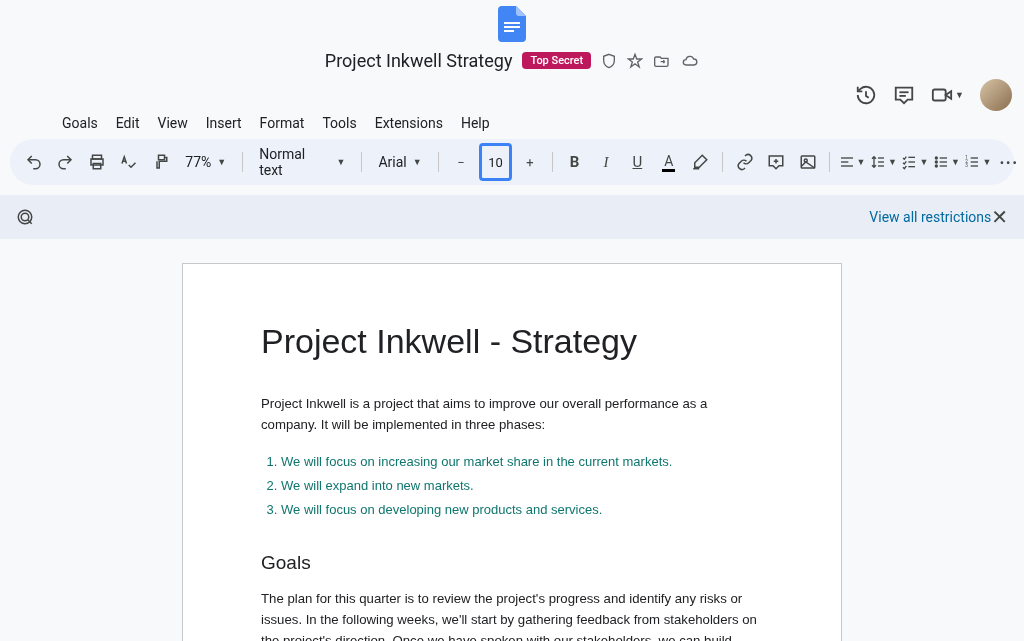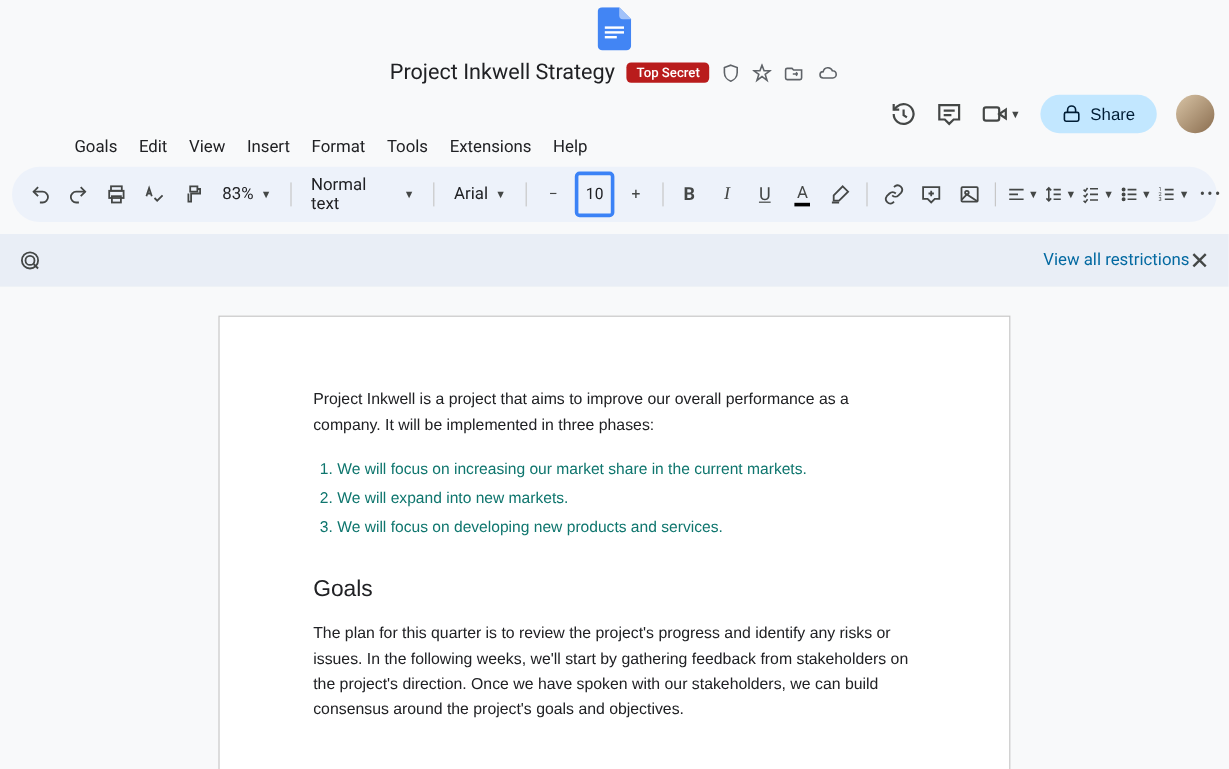--- a/index.html
+++ b/index.html
@@ -14,21 +14,21 @@
     }
     .header { background: #f8f9fa; padding: 6px 12px 0 12px; }
     .title-row { display: flex; align-items: center; gap: 8px; flex-direction: column; }
     .docs-icon {
       width: 36px; height: 36px; display: flex; align-items: center; justify-content: center;
     }
     .docs-icon svg { width: 28px; height: 36px; }
     .title-area { display: flex; align-items: center; gap: 10px; }
     .doc-title { font-size: 18px; color: #202124; }
     .badge {
-      background: #b91c1c; color: #fff; font-size: 11px; font-weight: 500;
+      background: #be185d; color: #fff; font-size: 11px; font-weight: 500;
       padding: 2px 8px; border-radius: 4px;
     }
     .title-icons { display: flex; gap: 10px; align-items: center; }
     .title-icons span { color: #5f6368; display: flex; }
     .header-right { margin-left: auto; display: flex; align-items: center; gap: 16px; }
     .header-right .hdr-btn { color: #444746; display: flex; align-items: center; }
     .share-btn {
       background: #c2e7ff; border: none; border-radius: 40px; padding: 8px 18px;
       font-size: 14px; font-weight: 500; color: #001d35; display: flex; align-items: center; gap: 8px;
       cursor: pointer;
@@ -132,27 +132,20 @@
             <line x1="7" y1="13" x2="14" y2="13"></line>
           </svg>
         </span>
       <span class="hdr-btn" style="gap:2px;">
           <svg width="22" height="22" viewBox="0 0 24 24" fill="none" stroke="#444746" stroke-width="2">
             <rect x="2" y="6" width="14" height="12" rx="2"></rect>
             <path d="M22 8l-6 4 6 4z"></path>
           </svg>
           <span class="caret">▼</span>
         </span>
-      <button class="share-btn">
-        <svg width="16" height="16" viewBox="0 0 24 24" fill="none" stroke="#001d35" stroke-width="2">
-            <rect x="3" y="10" width="18" height="11" rx="2"></rect>
-            <path d="M7 10V7a5 5 0 0 1 10 0v3"></path>
-          </svg>
-        <span>Share</span>
-      </button>
       <div class="avatar"></div>
     </div>
   </div>
   <div class="menubar">
     <span>Goals</span>
     <span>Edit</span>
     <span>View</span>
     <span>Insert</span>
     <span>Format</span>
     <span>Tools</span>
@@ -189,21 +182,21 @@
             <path d="M13 16l3 3 6-6"></path>
           </svg>
         </span>
       <span class="tb-btn">
           <svg width="18" height="18" viewBox="0 0 24 24" fill="none" stroke="#444746" stroke-width="2">
             <path d="M10 3h8v6h-8z"></path>
             <path d="M18 6h3v5H11v9H8v-9"></path>
           </svg>
         </span>
       <span class="tb-text">
-          <span>83%</span>
+          <span>77%</span>
           <span class="caret">▼</span>
         </span>
       <span class="tb-sep"></span>
       <span class="tb-text" style="min-width:90px;justify-content:flex-end;">
           <span>Normal text</span>
           <span class="caret">▼</span>
         </span>
       <span class="tb-sep"></span>
       <span class="tb-text" style="min-width:60px;">
           <span>Arial</span>
@@ -311,20 +304,21 @@
         <circle cx="12" cy="12" r="5"></circle>
         <path d="M21 21l-5-5"></path>
       </svg>
     </span>
   <span class="banner-link">View all restrictions</span>
   <span class="banner-close">✕</span>
 </div>
 
 <div class="canvas">
   <div class="page">
+    <div class="doc-h1">Project Inkwell - Strategy</div>
     <p class="doc-p">Project Inkwell is a project that aims to improve our overall performance as a company. It will be implemented in three phases:</p>
     <ol class="doc-ol">
       <li>We will focus on increasing our market share in the current markets.</li>
       <li>We will expand into new markets.</li>
       <li>We will focus on developing new products and services.</li>
     </ol>
     <div class="doc-h2">Goals</div>
     <p class="doc-p">The plan for this quarter is to review the project's progress and identify any risks or issues. In the following weeks, we'll start by gathering feedback from stakeholders on the project's direction. Once we have spoken with our stakeholders, we can build consensus around the project's goals and objectives.</p>
 
   </div>

